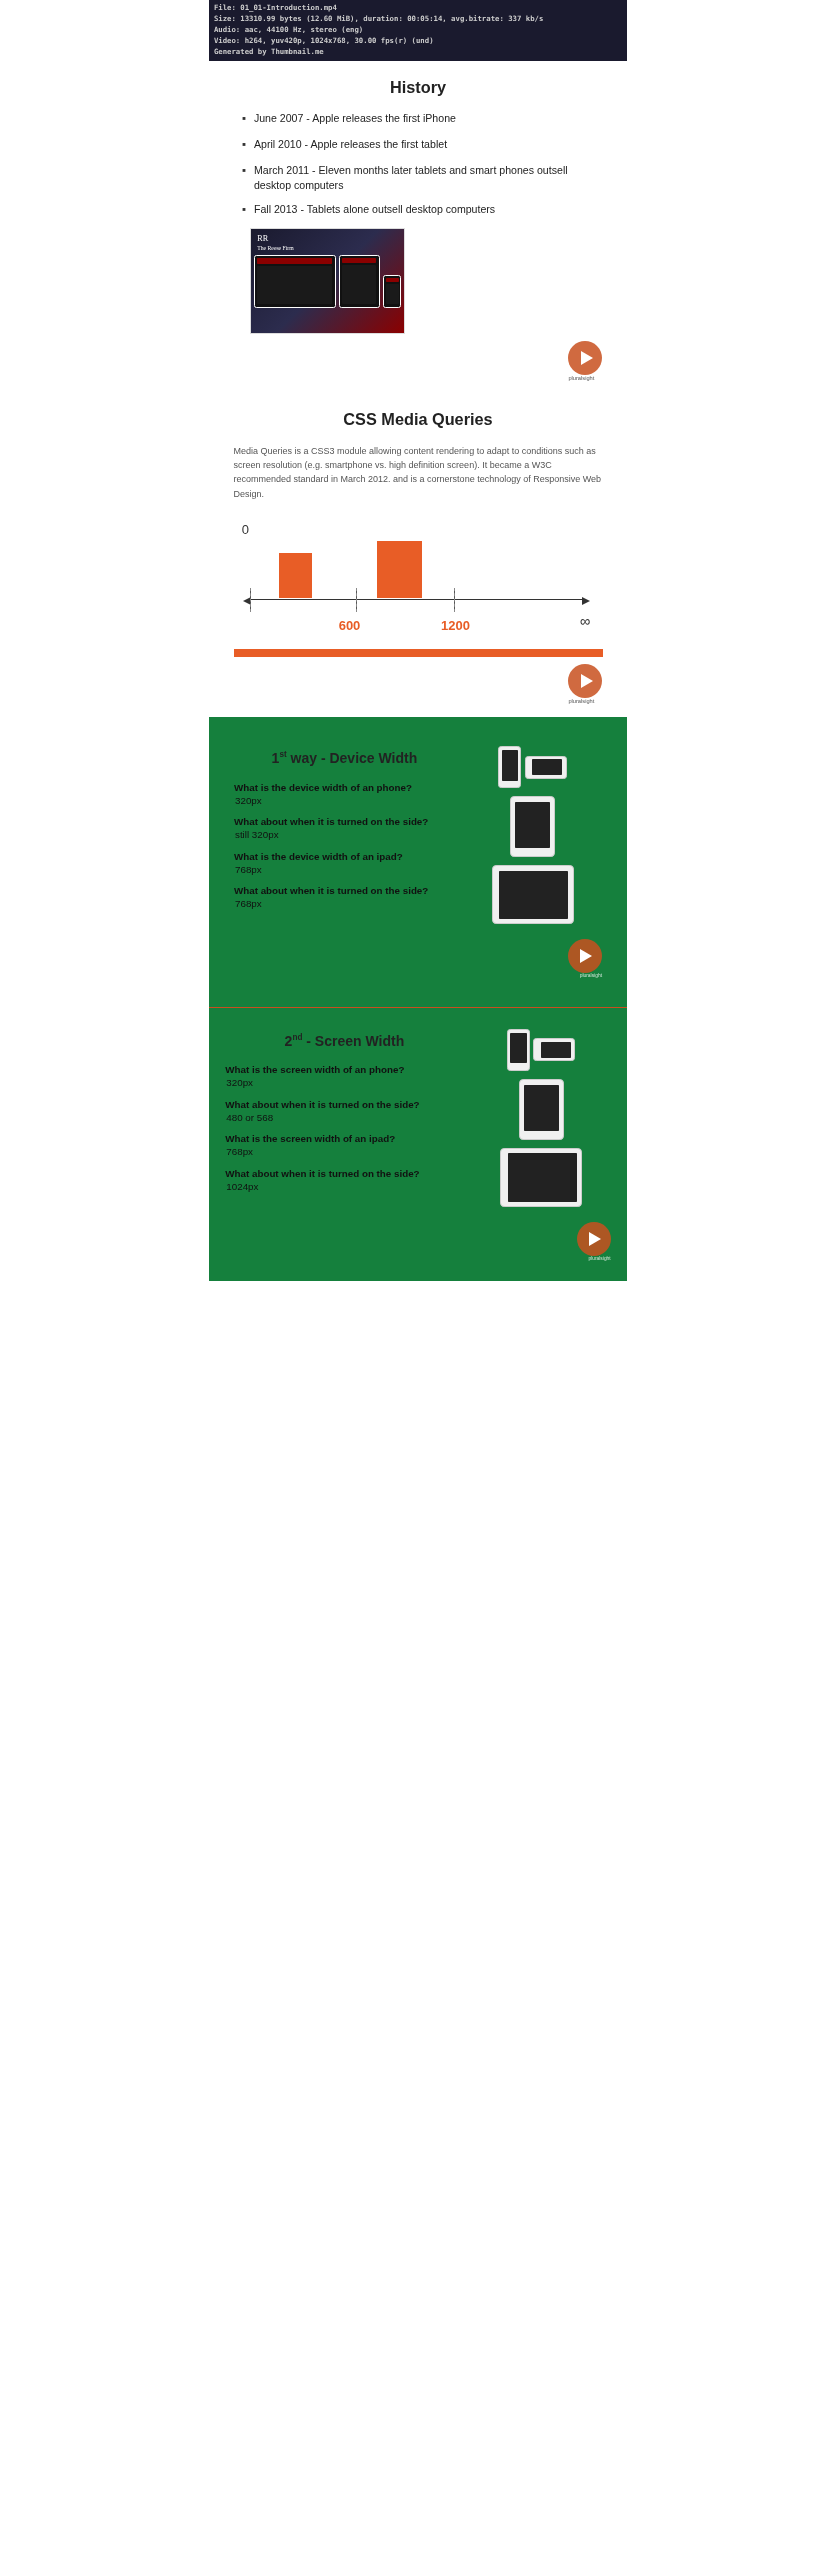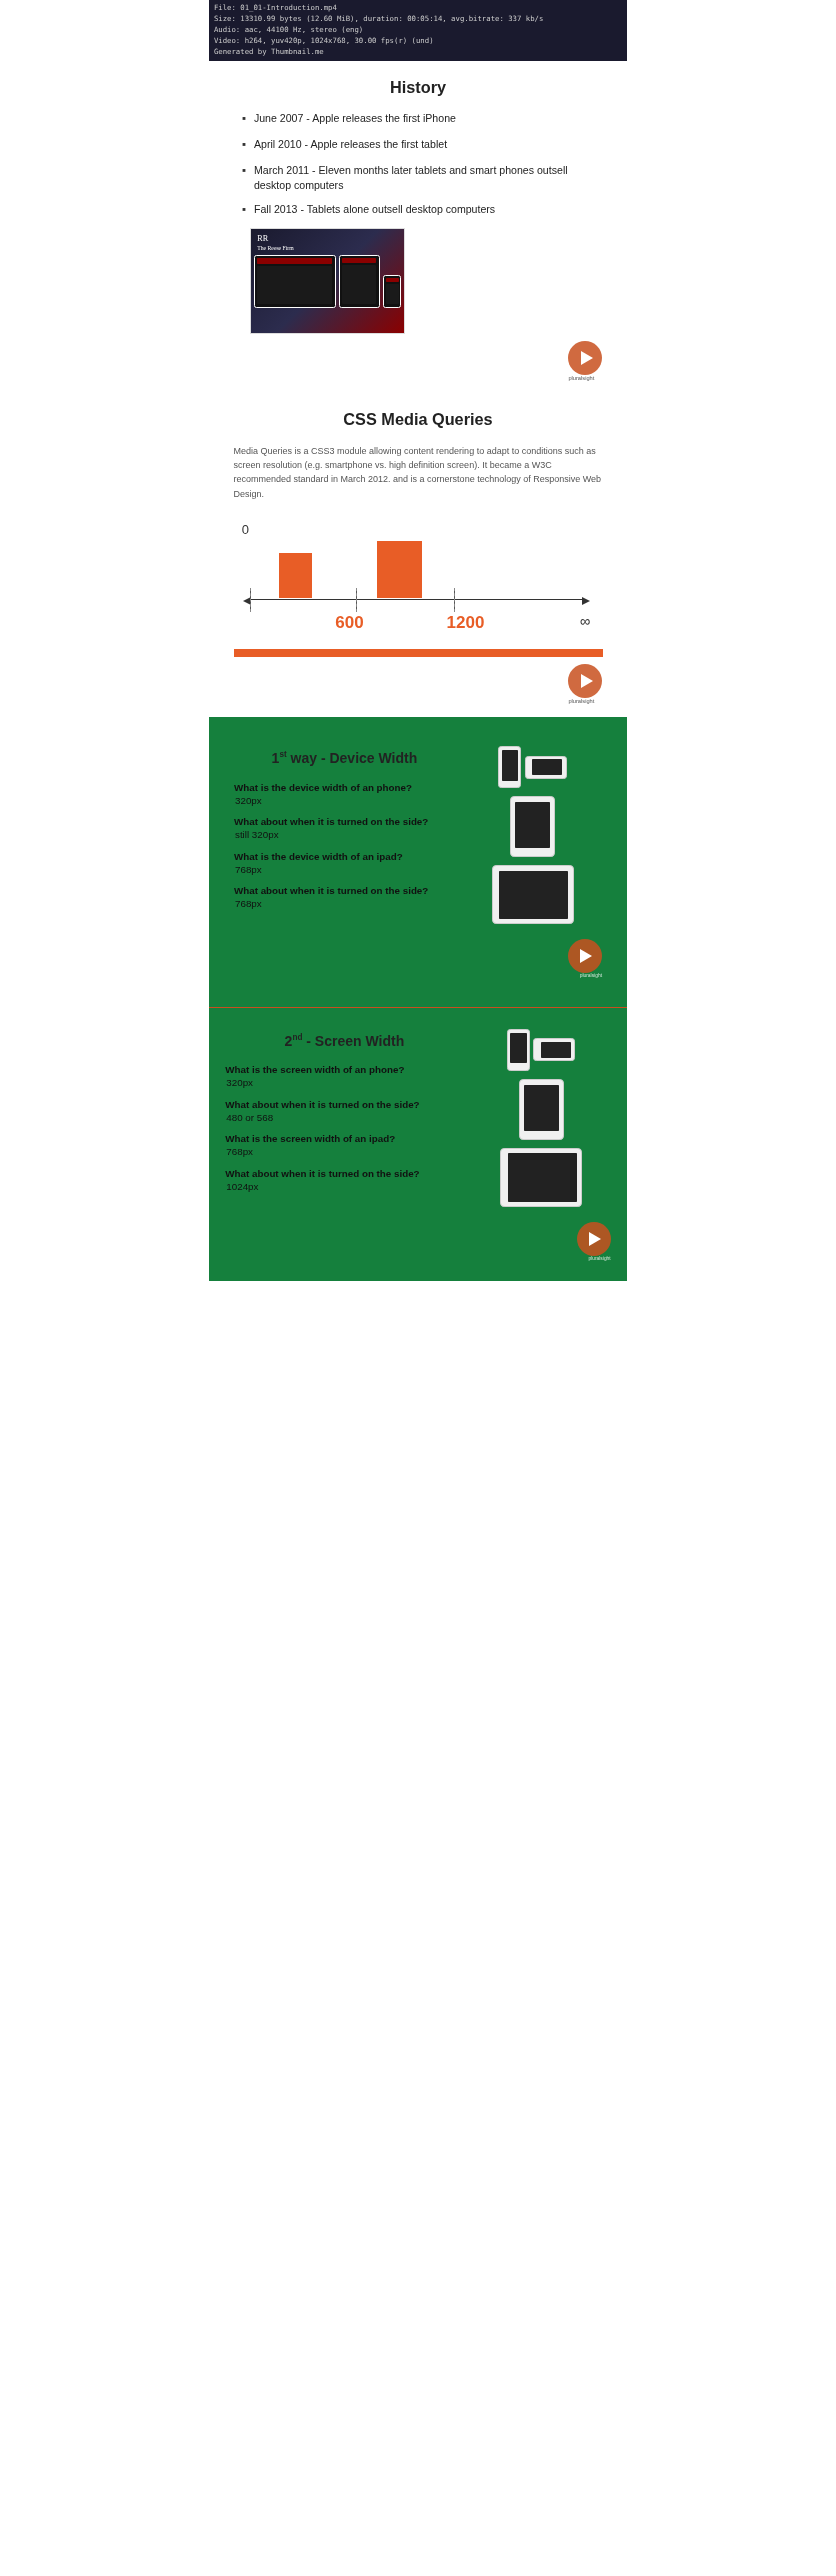--- a/index.html
+++ b/index.html
@@ -13,20 +13,21 @@
     }
 
     
     .file-info-bar {
       background: #1a1a2e;
       color: #ccc;
       font-size: 7.3px;
       padding: 3.3px 4.9px;
       line-height: 1.5;
       font-family: monospace;
+      font-weight: bold;
     }
 
     
     .section-history {
       padding: 16.3px 24.5px 8.2px 24.5px;
       background: #fff;
     }
     .section-title {
       text-align: center;
       font-size: 16.3px;
@@ -187,21 +188,21 @@
       width: 0.8px;
       height: 24.5px;
       background: #555;
       border-left: 0.8px dashed #888;
     }
     .tick-0 { left: 16.3px; }
     .tick-600 { left: 122px; }
     .tick-1200 { left: 220px; }
     .tick-label-orange {
       color: #e85d26;
-      font-size: 17px;
+      font-size: 13px;
       font-weight: bold;
     }
     .tick-label-0 { left: 16.3px; bottom: 16.3px; font-size: 13px; color: #333; transform: none; }
     .tick-label-inf { 
       position: absolute; 
       bottom: 16.3px; 
       right: 12.2px; 
       font-size: 14.7px; 
       color: #333; 
       font-weight: normal;
@@ -450,21 +451,21 @@
     <div class="diagram-arrow-left"></div>
 
     <div class="tick-line tick-0"></div>
     <div class="tick-line tick-600"></div>
     <div class="tick-line tick-1200"></div>
 
     <div class="tick-label-0">0</div>
     <div style="position:absolute;bottom:12.2px;left:116px;transform:translateX(-50%);">
       <span class="tick-label-orange">600</span>
     </div>
-    <div style="position:absolute;bottom:12.2px;left:232px;transform:translateX(-50%);">
+    <div style="position:absolute;bottom:12.2px;left:222px;transform:translateX(-50%);">
       <span class="tick-label-orange">1200</span>
     </div>
     <div class="tick-label-inf">∞</div>
   </div>
 
   <div class="orange-bar-bottom"></div>
 
   <div style="display:flex;justify-content:flex-end;align-items:flex-end;padding-top:6.5px;padding-bottom:3.3px;">
     <div>
       <div class="play-btn-large">

